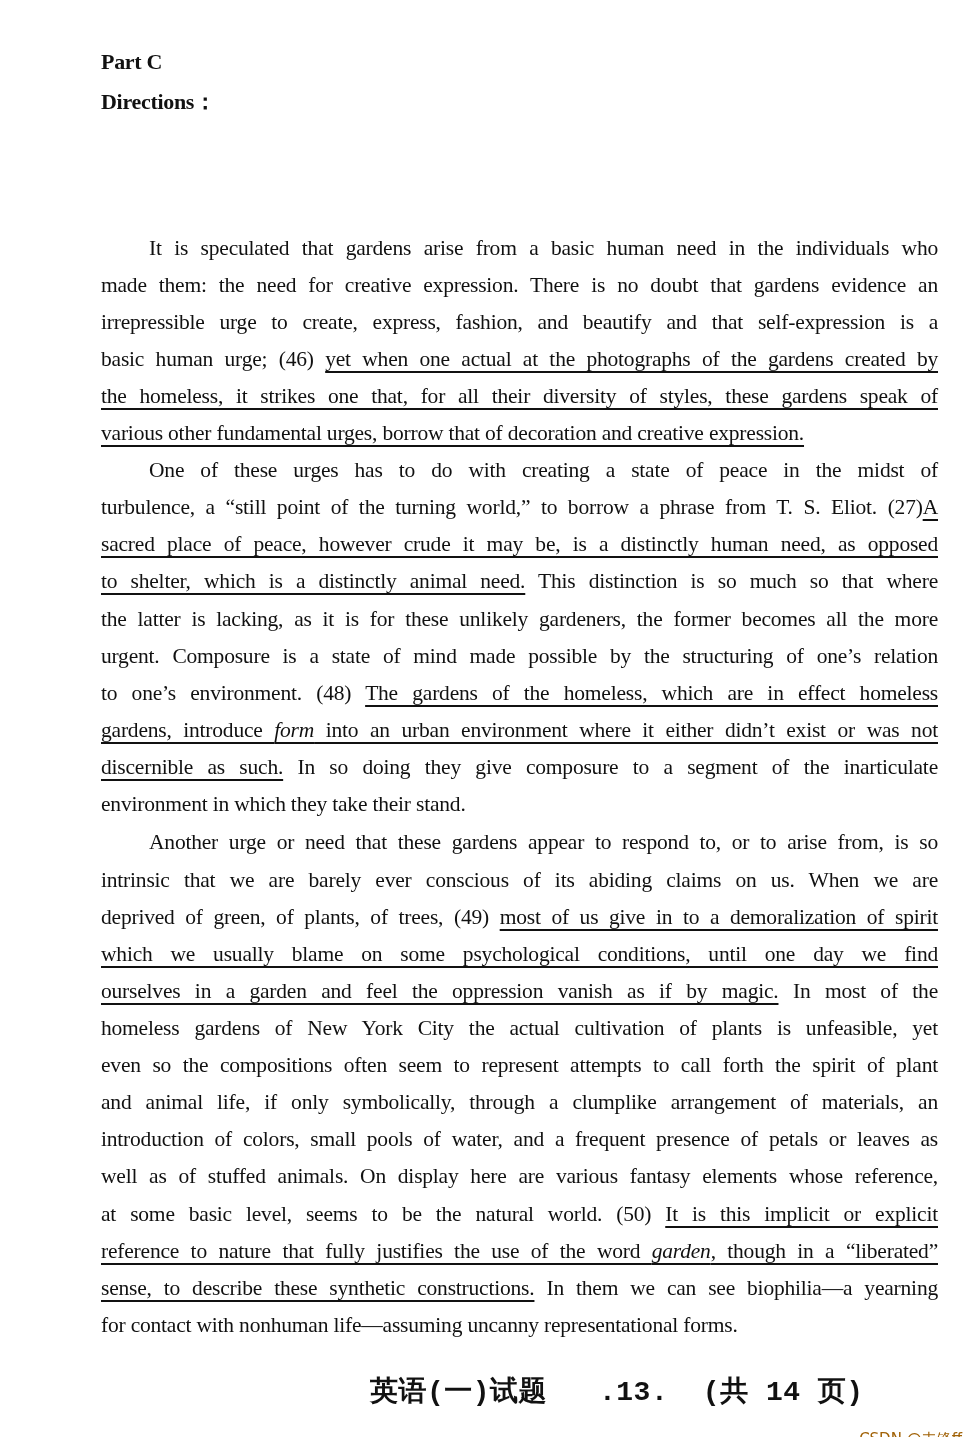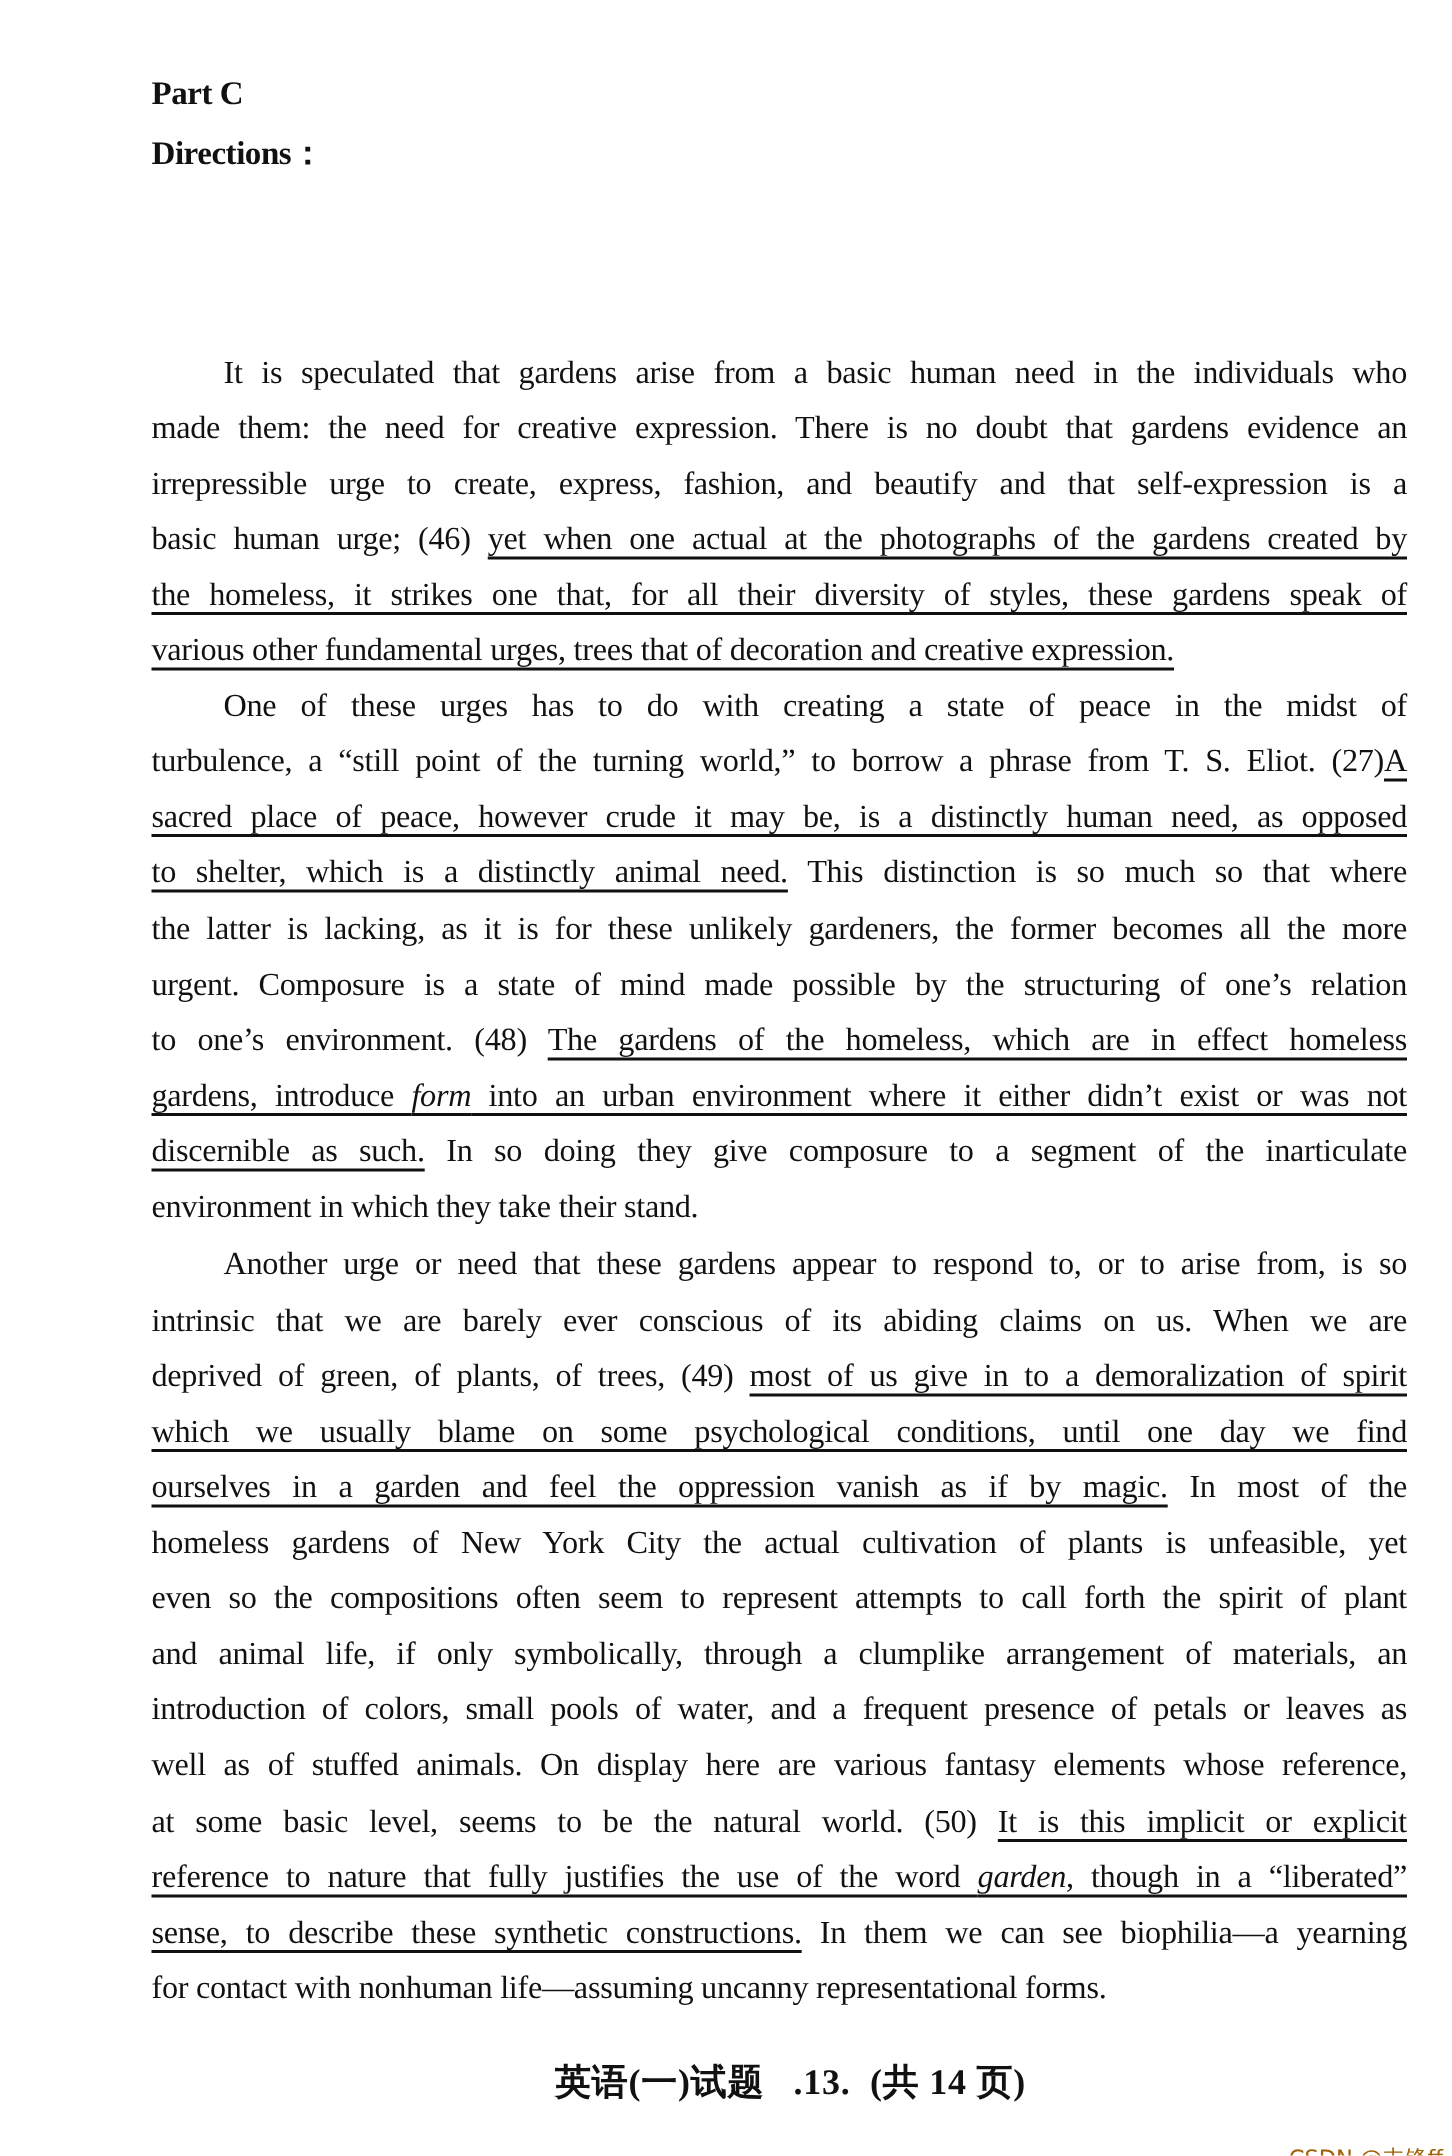--- a/index.html
+++ b/index.html
@@ -10,40 +10,40 @@
              letter-spacing: -0.3px; }
   .h-part { top: 49px; }
   .h-dir { top: 87px; }
   .line { position: absolute; left: 101px; width: 837px; font-size: 21.5px;
           line-height: 26px; height: 26px; white-space: nowrap;
           text-align: justify; text-align-last: justify; letter-spacing: -0.2px; }
   .line.last { text-align-last: left; }
   .line.indent { left: 149px; width: 789px; }
   .u { text-decoration: underline; text-decoration-thickness: 1.5px; text-underline-offset: 5px; }
   .it { font-style: italic; }
-  .footer { position: absolute; top: 1372px; left: 370px; font-size: 24px; font-weight: bold;
-            font-family: Liberation Serif, serif; letter-spacing: 0.5px; white-space: pre; }
+  .footer { position: absolute; top: 1372px; left: 370px; font-size: 28px; font-weight: bold;
+            font-family: Liberation Mono, monospace; letter-spacing: 0.5px; white-space: pre; }
   .watermark { position: absolute; top: 1430px; right: 6px; font-size: 15px; color: #a16207;
                font-family: "DejaVu Sans", sans-serif; }
 </style>
 </head>
 <body>
 
 <div class="page">
   <div class="heading h-part">Part C</div>
   <div class="heading h-dir">Directions：</div>
 
 
   <div id="passage">
       <div class="line indent" style="top: 235px;">It is speculated that gardens arise from a basic human need in the individuals who</div>
       <div class="line" style="top: 272px;">made them: the need for creative expression. There is no doubt that gardens evidence an</div>
       <div class="line" style="top: 309px;">irrepressible urge to create, express, fashion, and beautify and that self-expression is a</div>
       <div class="line" style="top: 346px;"><span>basic human urge; (46) </span><span class="u">yet when one actual at the photographs of the gardens created by</span></div>
       <div class="line" style="top: 383px;"><span class="u">the homeless, it strikes one that, for all their diversity of styles, these gardens speak of</span></div>
-      <div class="line last" style="top: 420px;"><span class="u">various other fundamental urges, trees that of decoration and creative expression.</span></div>
+      <div class="line last" style="top: 420px;"><span class="u">various other fundamental urges, borrow that of decoration and creative expression.</span></div>
       <div class="line indent" style="top: 457px;">One of these urges has to do with creating a state of peace in the midst of</div>
       <div class="line" style="top: 494px;"><span>turbulence, a “still point of the turning world,” to borrow a phrase from T. S. Eliot. (27)</span><span class="u">A</span></div>
       <div class="line" style="top: 531px;"><span class="u">sacred place of peace, however crude it may be, is a distinctly human need, as opposed</span></div>
       <div class="line" style="top: 568px;"><span class="u">to shelter, which is a distinctly animal need.</span><span> This distinction is so much so that where</span></div>
       <div class="line" style="top: 606px;">the latter is lacking, as it is for these unlikely gardeners, the former becomes all the more</div>
       <div class="line" style="top: 643px;">urgent. Composure is a state of mind made possible by the structuring of one’s relation</div>
       <div class="line" style="top: 680px;"><span>to one’s environment. (48) </span><span class="u">The gardens of the homeless, which are in effect homeless</span></div>
       <div class="line" style="top: 717px;"><span class="u">gardens, introduce </span><span class="u it">form</span><span class="u"> into an urban environment where it either didn’t exist or was not</span></div>
       <div class="line" style="top: 754px;"><span class="u">discernible as such.</span><span> In so doing they give composure to a segment of the inarticulate</span></div>
       <div class="line last" style="top: 791px;">environment in which they take their stand.</div>

